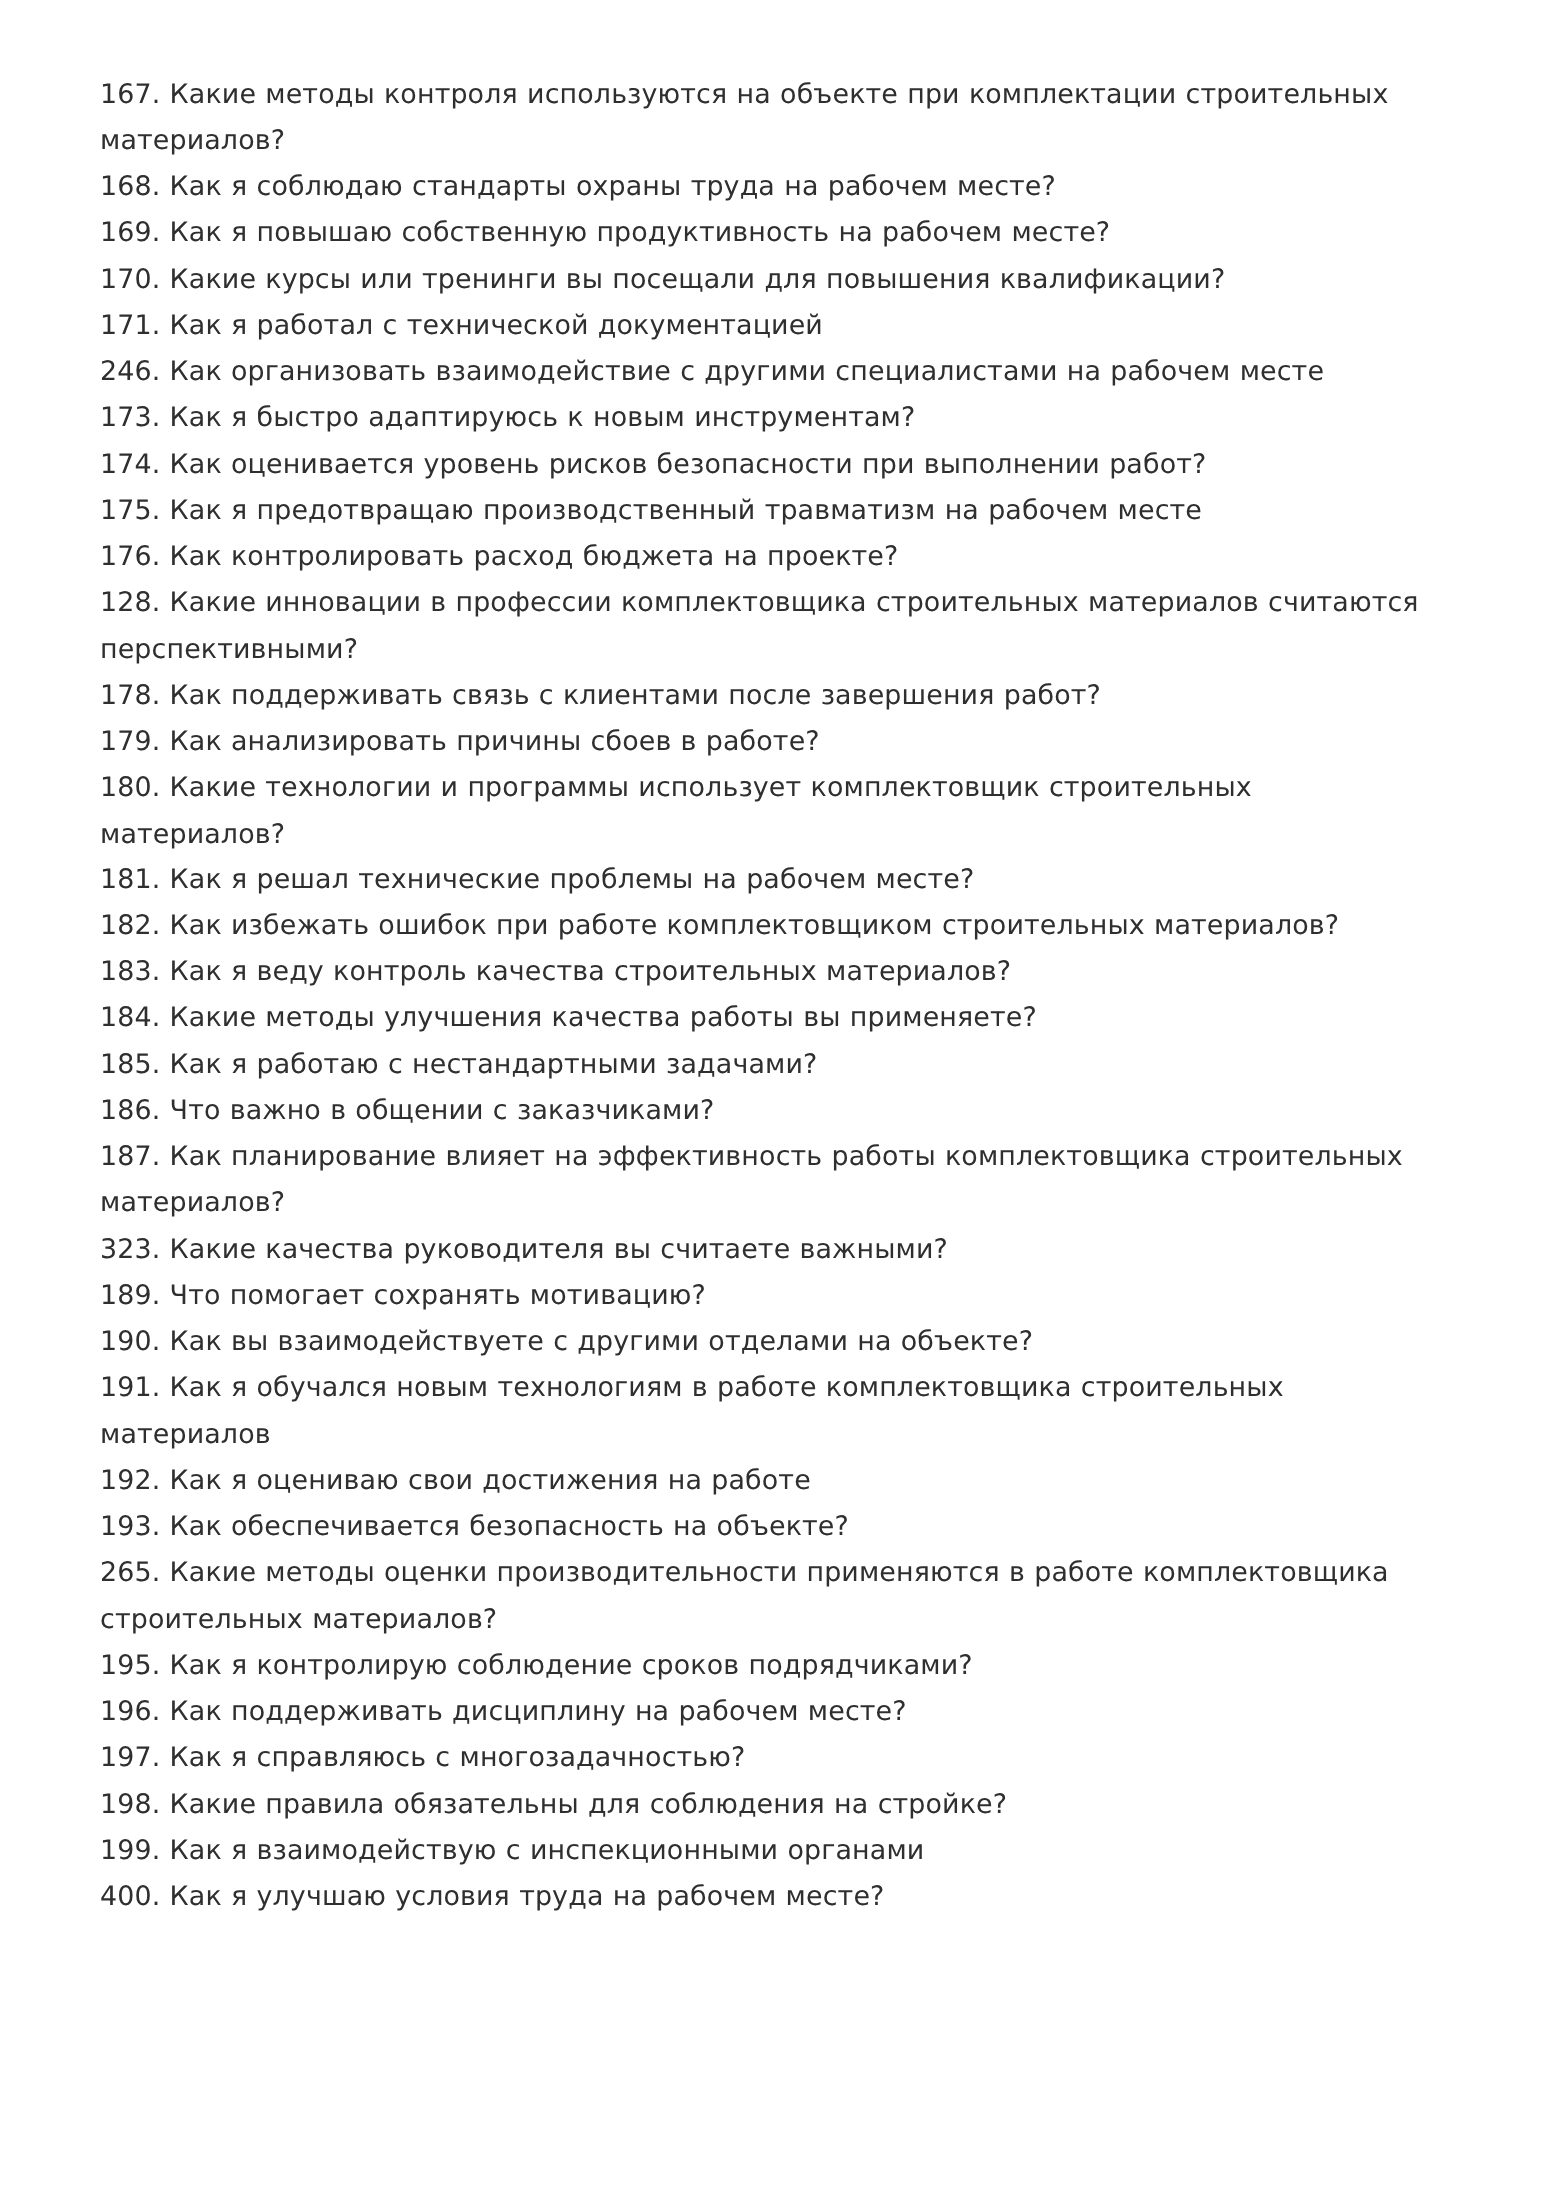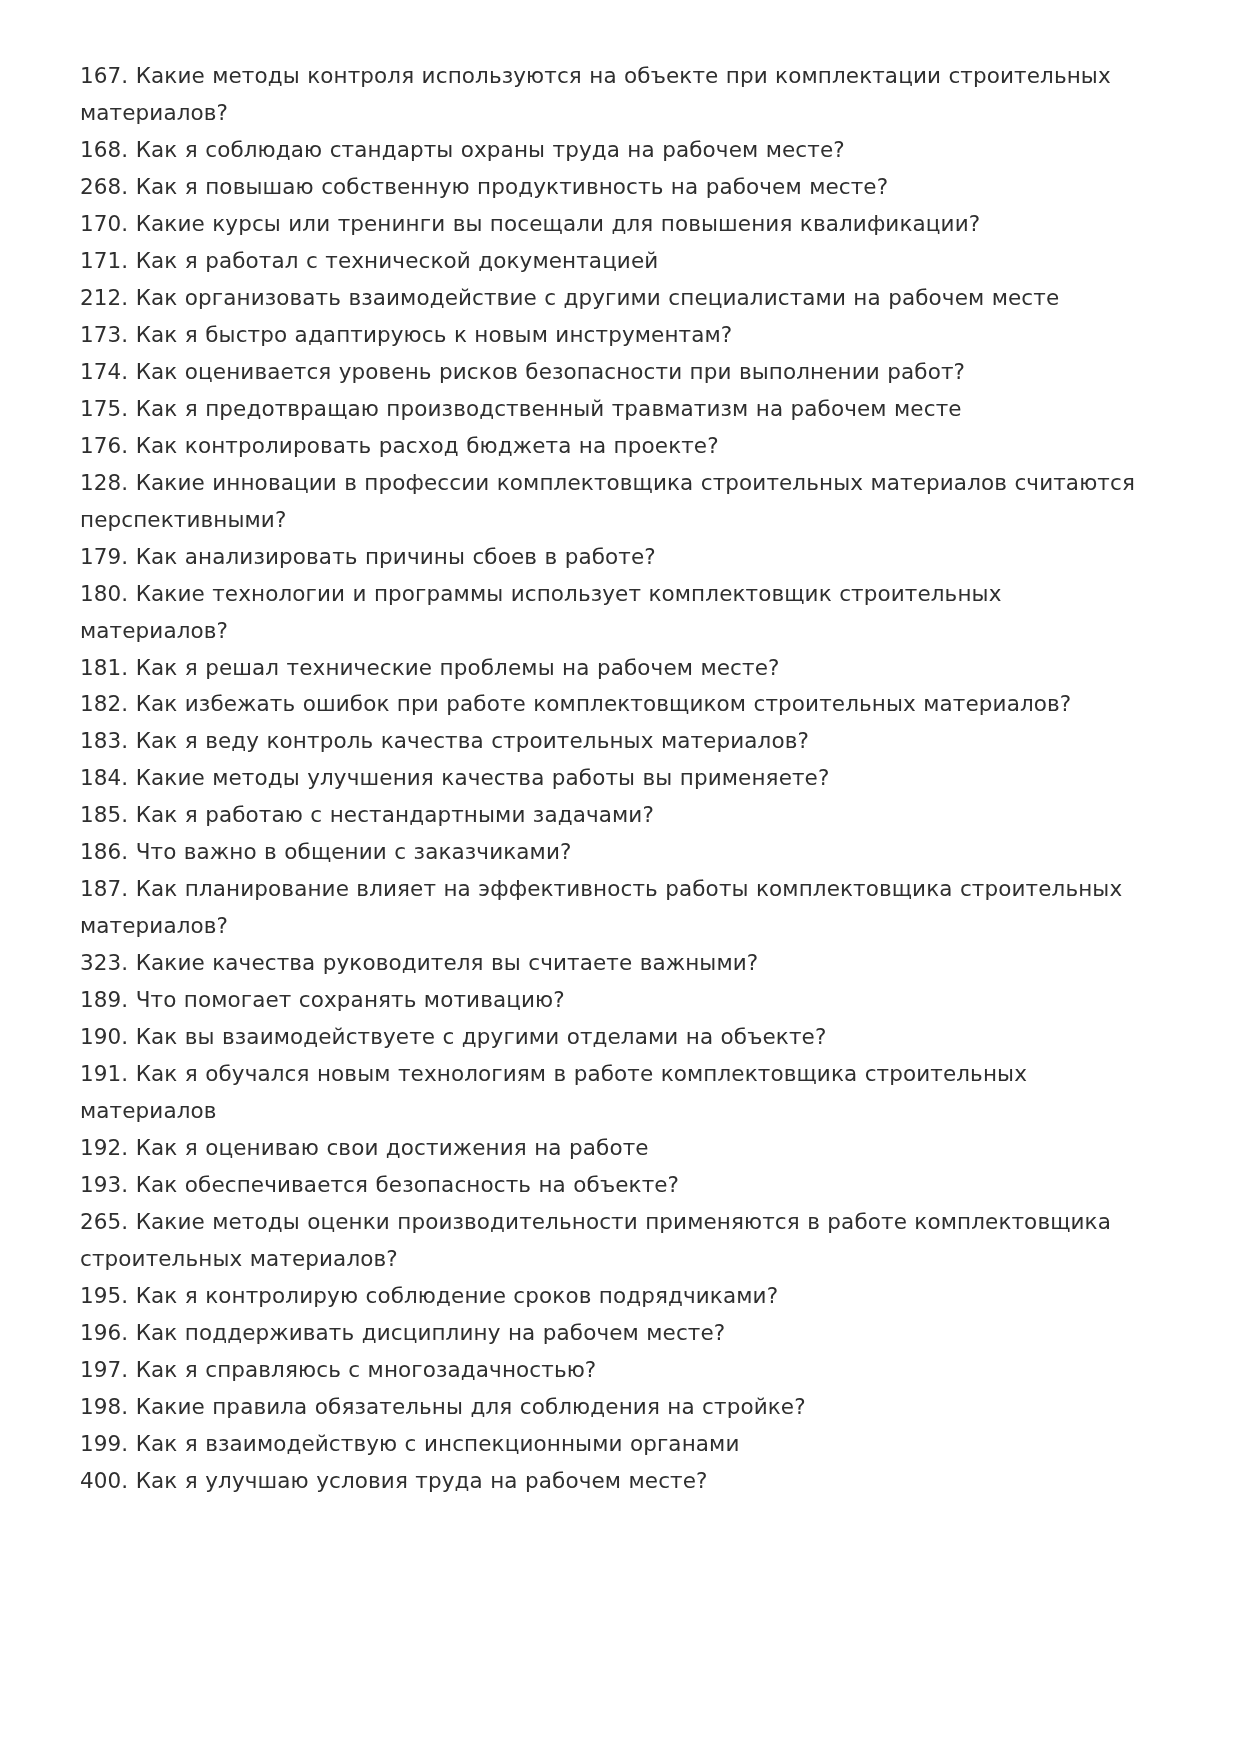--- a/index.html
+++ b/index.html
@@ -36,29 +36,30 @@
     padding: 0;
   }
 </style>
 </head>
 <body>
 
 <div class="page">
   <ul class="q-list">
     <li class="q-item">167. Какие методы контроля используются на объекте при комплектации строительных материалов?</li>
     <li class="q-item">168. Как я соблюдаю стандарты охраны труда на рабочем месте?</li>
-    <li class="q-item">268. Как я повышаю собственную продуктивность на рабочем месте?</li>
+    <li class="q-item">169. Как я повышаю собственную продуктивность на рабочем месте?</li>
     <li class="q-item">170. Какие курсы или тренинги вы посещали для повышения квалификации?</li>
     <li class="q-item">171. Как я работал с технической документацией</li>
-    <li class="q-item">212. Как организовать взаимодействие с другими специалистами на рабочем месте</li>
+    <li class="q-item">246. Как организовать взаимодействие с другими специалистами на рабочем месте</li>
     <li class="q-item">173. Как я быстро адаптируюсь к новым инструментам?</li>
     <li class="q-item">174. Как оценивается уровень рисков безопасности при выполнении работ?</li>
     <li class="q-item">175. Как я предотвращаю производственный травматизм на рабочем месте</li>
     <li class="q-item">176. Как контролировать расход бюджета на проекте?</li>
     <li class="q-item">128. Какие инновации в профессии комплектовщика строительных материалов считаются перспективными?</li>
+    <li class="q-item">178. Как поддерживать связь с клиентами после завершения работ?</li>
     <li class="q-item">179. Как анализировать причины сбоев в работе?</li>
     <li class="q-item">180. Какие технологии и программы использует комплектовщик строительных материалов?</li>
     <li class="q-item">181. Как я решал технические проблемы на рабочем месте?</li>
     <li class="q-item">182. Как избежать ошибок при работе комплектовщиком строительных материалов?</li>
     <li class="q-item">183. Как я веду контроль качества строительных материалов?</li>
     <li class="q-item">184. Какие методы улучшения качества работы вы применяете?</li>
     <li class="q-item">185. Как я работаю с нестандартными задачами?</li>
     <li class="q-item">186. Что важно в общении с заказчиками?</li>
     <li class="q-item">187. Как планирование влияет на эффективность работы комплектовщика строительных материалов?</li>
     <li class="q-item">323. Какие качества руководителя вы считаете важными?</li>

